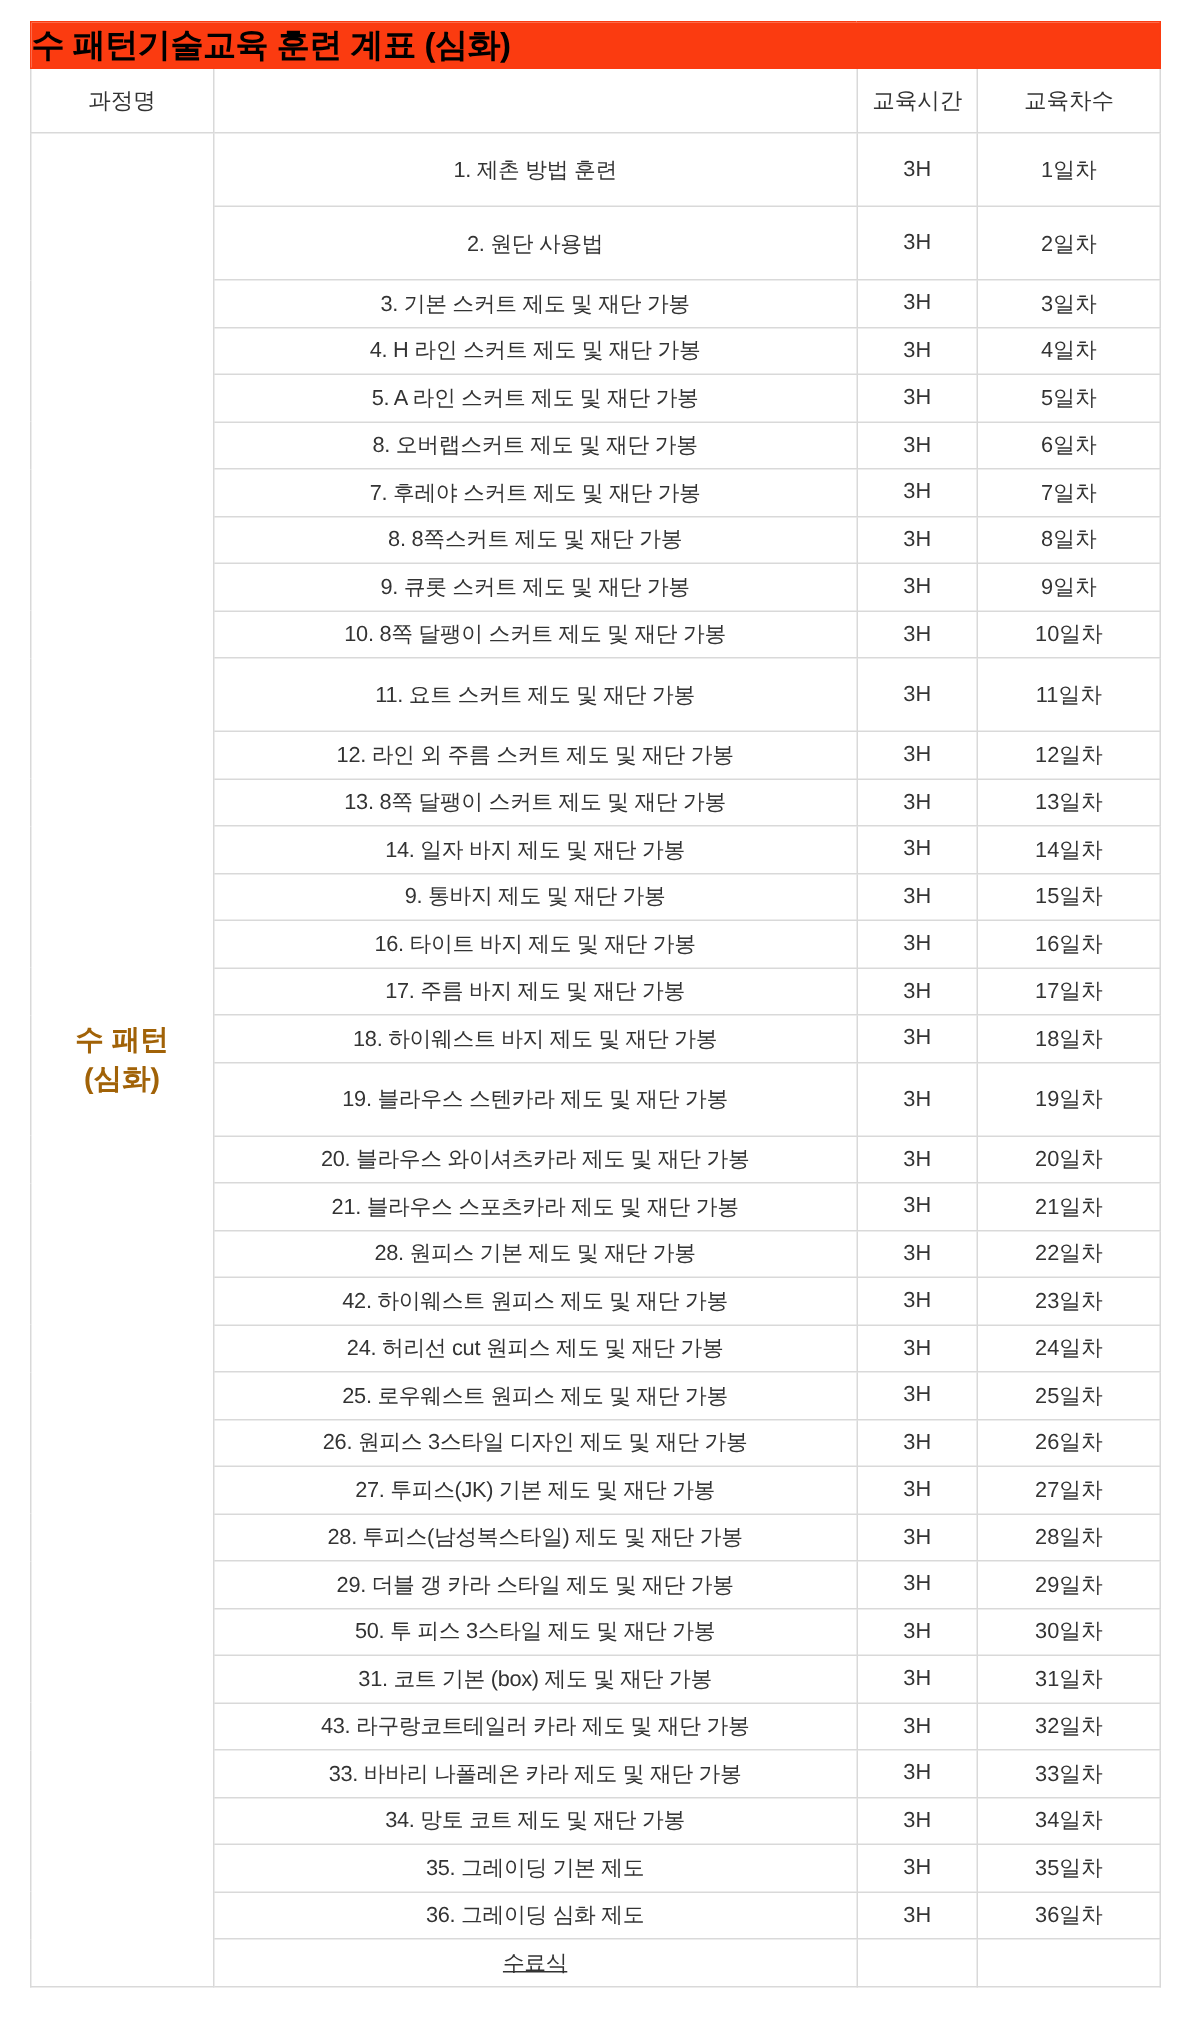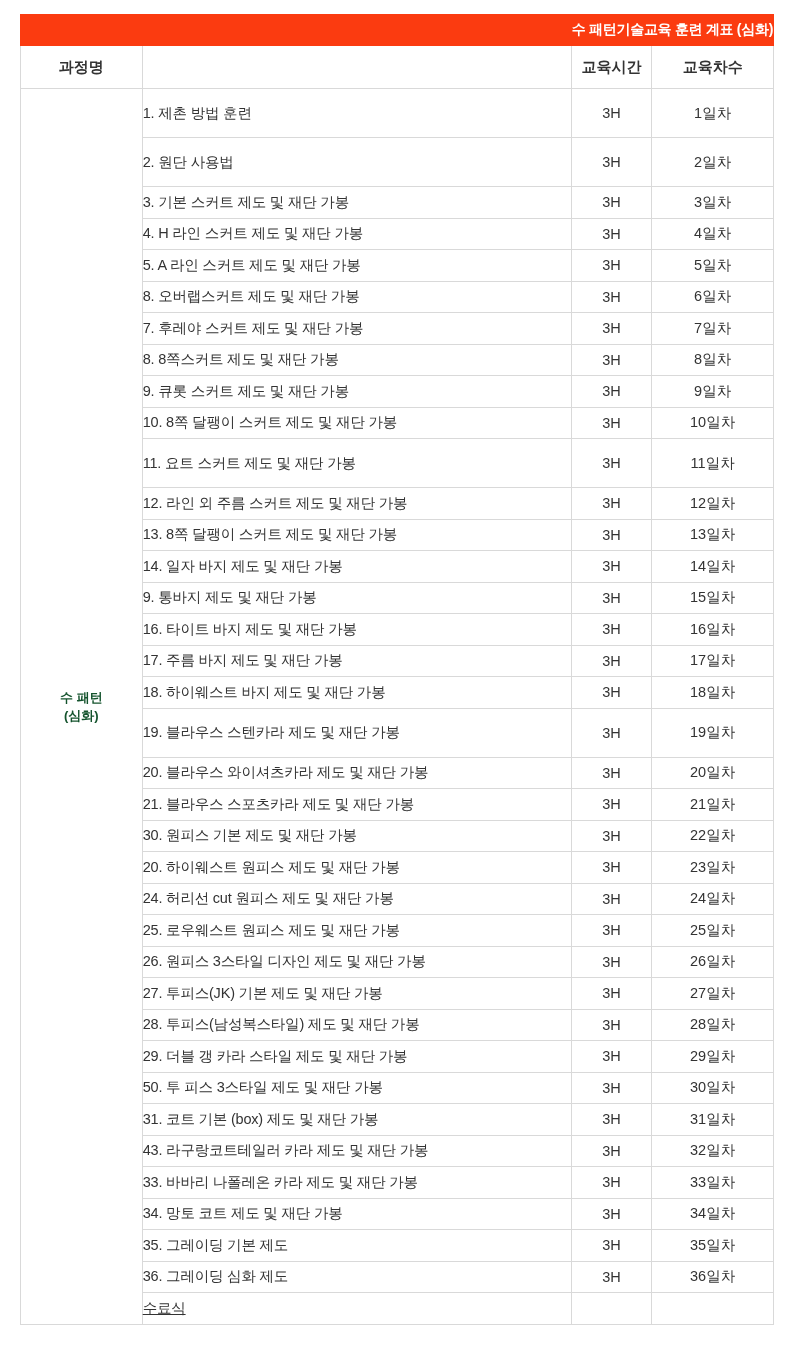--- a/index.html
+++ b/index.html
@@ -23,47 +23,47 @@
     border-collapse: collapse;
     width: 754px;
     table-layout: fixed;
   }
   table.curriculum td, table.curriculum th {
     border: 1px solid #d9d9d9;
     padding: 0;
   }
   .title-cell {
     background: #fb3b10;
-    color: #ffffff;
-    font-size: 14px;
+    color: #000000;
+    font-size: 22px;
     font-weight: bold;
-    text-align: right;
+    text-align: left;
     height: 30px;
     letter-spacing: -0.3px;
     border: 1px solid #fb3b10 !important;
   }
   .head-cell {
     text-align: center;
     font-size: 15px;
-    font-weight: bold;
+    font-weight: normal;
     color: #333333;
     height: 42px;
     background: #ffffff;
   }
   .course-cell {
     text-align: center;
-    font-size: 13px;
+    font-size: 19px;
     font-weight: bold;
-    color: #14532d;
+    color: #a16207;
     background: #ffffff;
     line-height: 1.35;
     vertical-align: middle;
   }
   .subj-cell {
-    text-align: left;
+    text-align: center;
     font-size: 14.5px;
     color: #333333;
     letter-spacing: -0.2px;
     padding: 4px 6px;
     vertical-align: middle;
   }
   .hours-cell, .day-cell {
     text-align: center;
     font-size: 14.5px;
     color: #333333;
@@ -201,26 +201,26 @@
           <td class="subj-cell">20. 블라우스 와이셔츠카라 제도 및 재단 가봉</td>
           <td class="hours-cell">3H</td>
           <td class="day-cell">20일차</td>
         </tr>
         <tr class="r-norm">
           <td class="subj-cell">21. 블라우스 스포츠카라 제도 및 재단 가봉</td>
           <td class="hours-cell">3H</td>
           <td class="day-cell">21일차</td>
         </tr>
         <tr class="r-norm">
-          <td class="subj-cell">30. 원피스 기본 제도 및 재단 가봉</td>
+          <td class="subj-cell">28. 원피스 기본 제도 및 재단 가봉</td>
           <td class="hours-cell">3H</td>
           <td class="day-cell">22일차</td>
         </tr>
         <tr class="r-norm">
-          <td class="subj-cell">20. 하이웨스트 원피스 제도 및 재단 가봉</td>
+          <td class="subj-cell">42. 하이웨스트 원피스 제도 및 재단 가봉</td>
           <td class="hours-cell">3H</td>
           <td class="day-cell">23일차</td>
         </tr>
         <tr class="r-norm">
           <td class="subj-cell">24. 허리선 cut 원피스 제도 및 재단 가봉</td>
           <td class="hours-cell">3H</td>
           <td class="day-cell">24일차</td>
         </tr>
         <tr class="r-norm">
           <td class="subj-cell">25. 로우웨스트 원피스 제도 및 재단 가봉</td>

